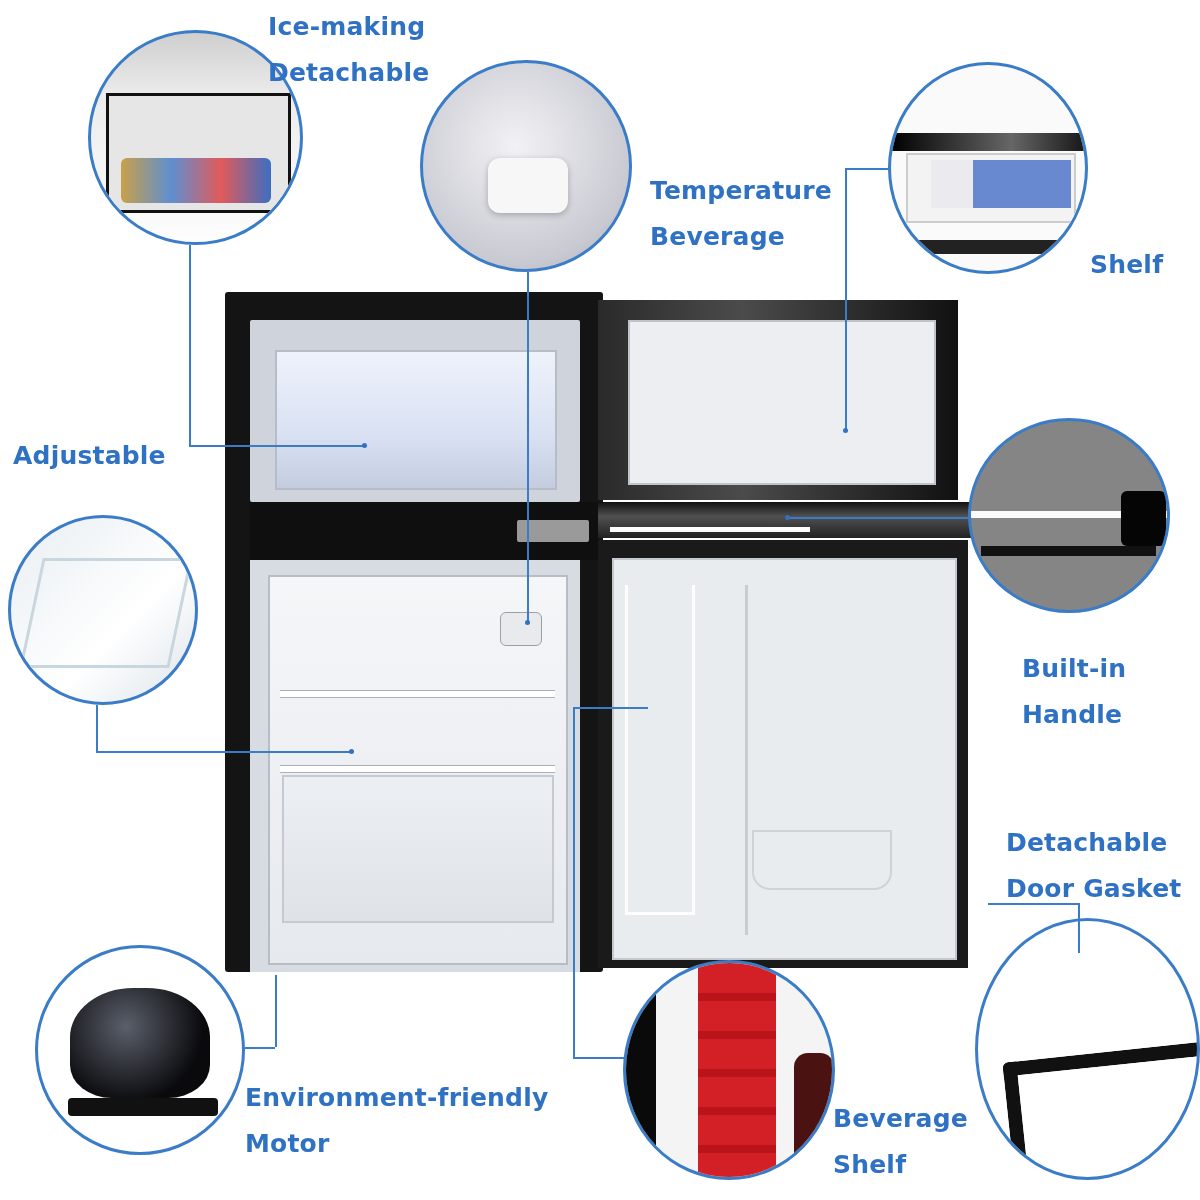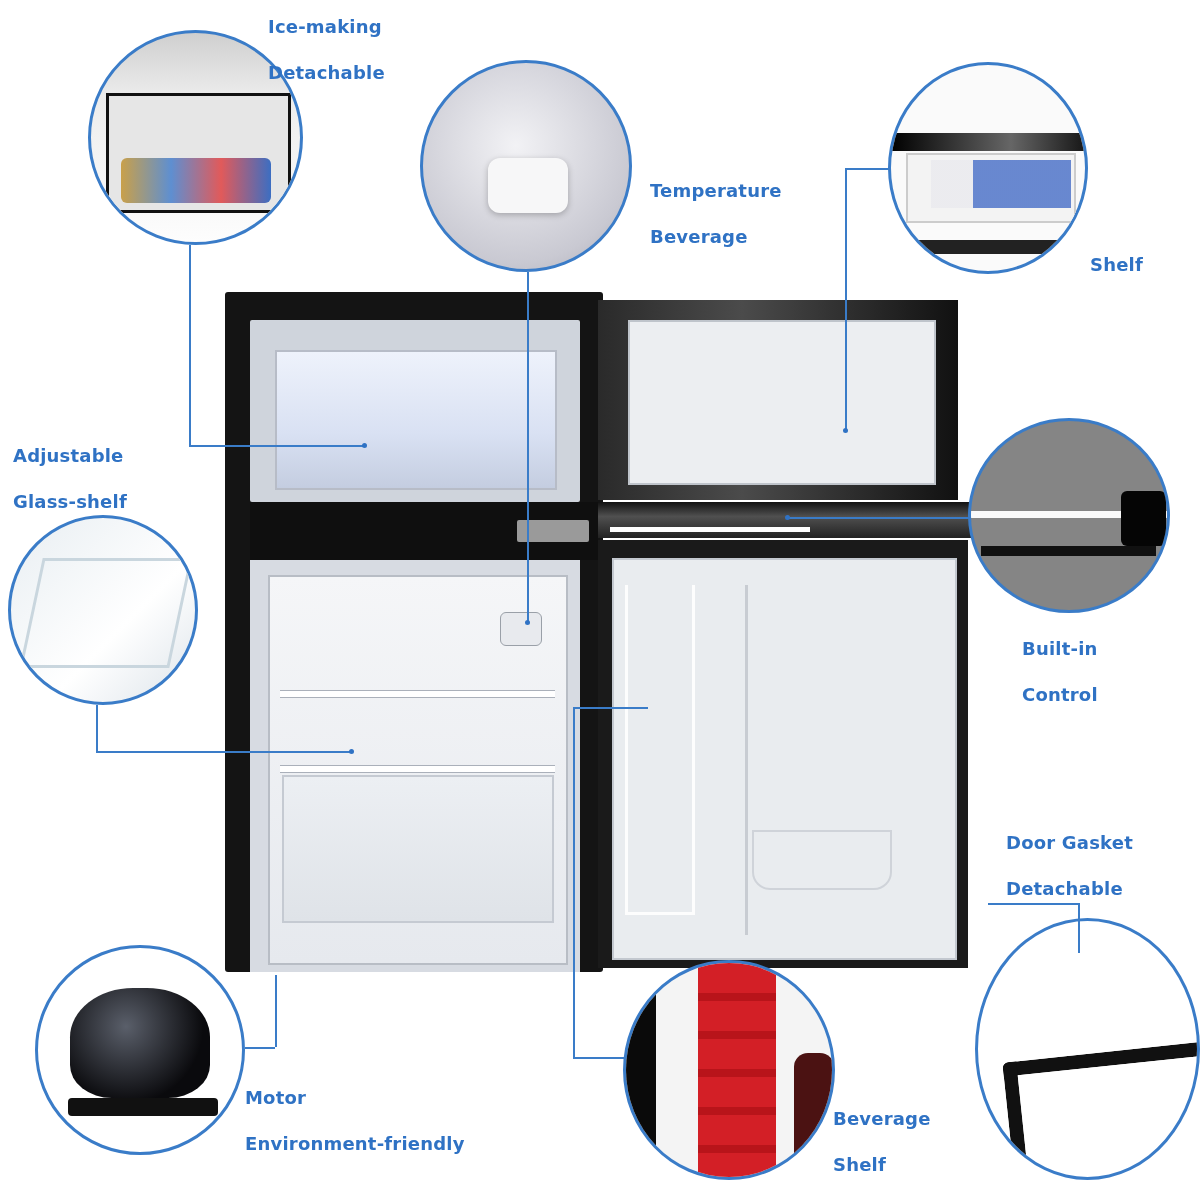--- a/index.html
+++ b/index.html
@@ -1,17 +1,17 @@
 <!DOCTYPE html>
 <html><head>
 <meta charset="utf-8">
 <style>
   html,body{margin:0;padding:0;background:#ffffff;}
   body{width:1200px;height:1200px;position:relative;overflow:hidden;font-family:"DejaVu Sans","Liberation Sans",sans-serif;}
-  .lbl{position:absolute;color:#2f72c4;font-weight:bold;font-size:18px;line-height:46px;white-space:nowrap;letter-spacing:0.2px;}
+  .lbl{position:absolute;color:#2f72c4;font-weight:bold;font-size:25px;line-height:46px;white-space:nowrap;letter-spacing:0.2px;}
   .lbl span{display:block;}
   .circle{position:absolute;border-radius:50%;border:3px solid #3a7cc8;overflow:hidden;box-sizing:border-box;}
   .line{position:absolute;background:#3a7cc8;}
   .hl{height:1.5px;}
   .vl{width:1.5px;}
   .dot{position:absolute;width:5px;height:5px;border-radius:50%;background:#2f72c4;}
 
   
   .fridge{position:absolute;left:225px;top:292px;width:378px;height:680px;background:#141414;border-radius:3px;}
   .freezer-in{position:absolute;left:250px;top:320px;width:330px;height:182px;background:#cfd4dc;border-radius:2px;}
@@ -129,30 +129,29 @@
 </div>
 <div class="lbl" style="left:650px;top:168px;">
   <span>Temperature</span>
   <span>Beverage</span>
 </div>
 <div class="lbl" style="left:1090px;top:242px;">
   <span>Shelf</span>
 </div>
 <div class="lbl" style="left:13px;top:433px;">
   <span>Adjustable</span>
-  <span>Glass-shelf</span>
 </div>
-<div class="lbl" style="left:1022px;top:626px;">
+<div class="lbl" style="left:1022px;top:646px;">
   <span>Built-in</span>
-  <span>Control</span>
+  <span>Handle</span>
 </div>
 <div class="lbl" style="left:1006px;top:820px;">
+  <span>Detachable</span>
   <span>Door Gasket</span>
-  <span>Detachable</span>
 </div>
 <div class="lbl" style="left:245px;top:1075px;">
+  <span>Environment-friendly</span>
   <span>Motor</span>
-  <span>Environment-friendly</span>
 </div>
 <div class="lbl" style="left:833px;top:1096px;">
   <span>Beverage</span>
   <span>Shelf</span>
 </div>
 
 </body></html>

